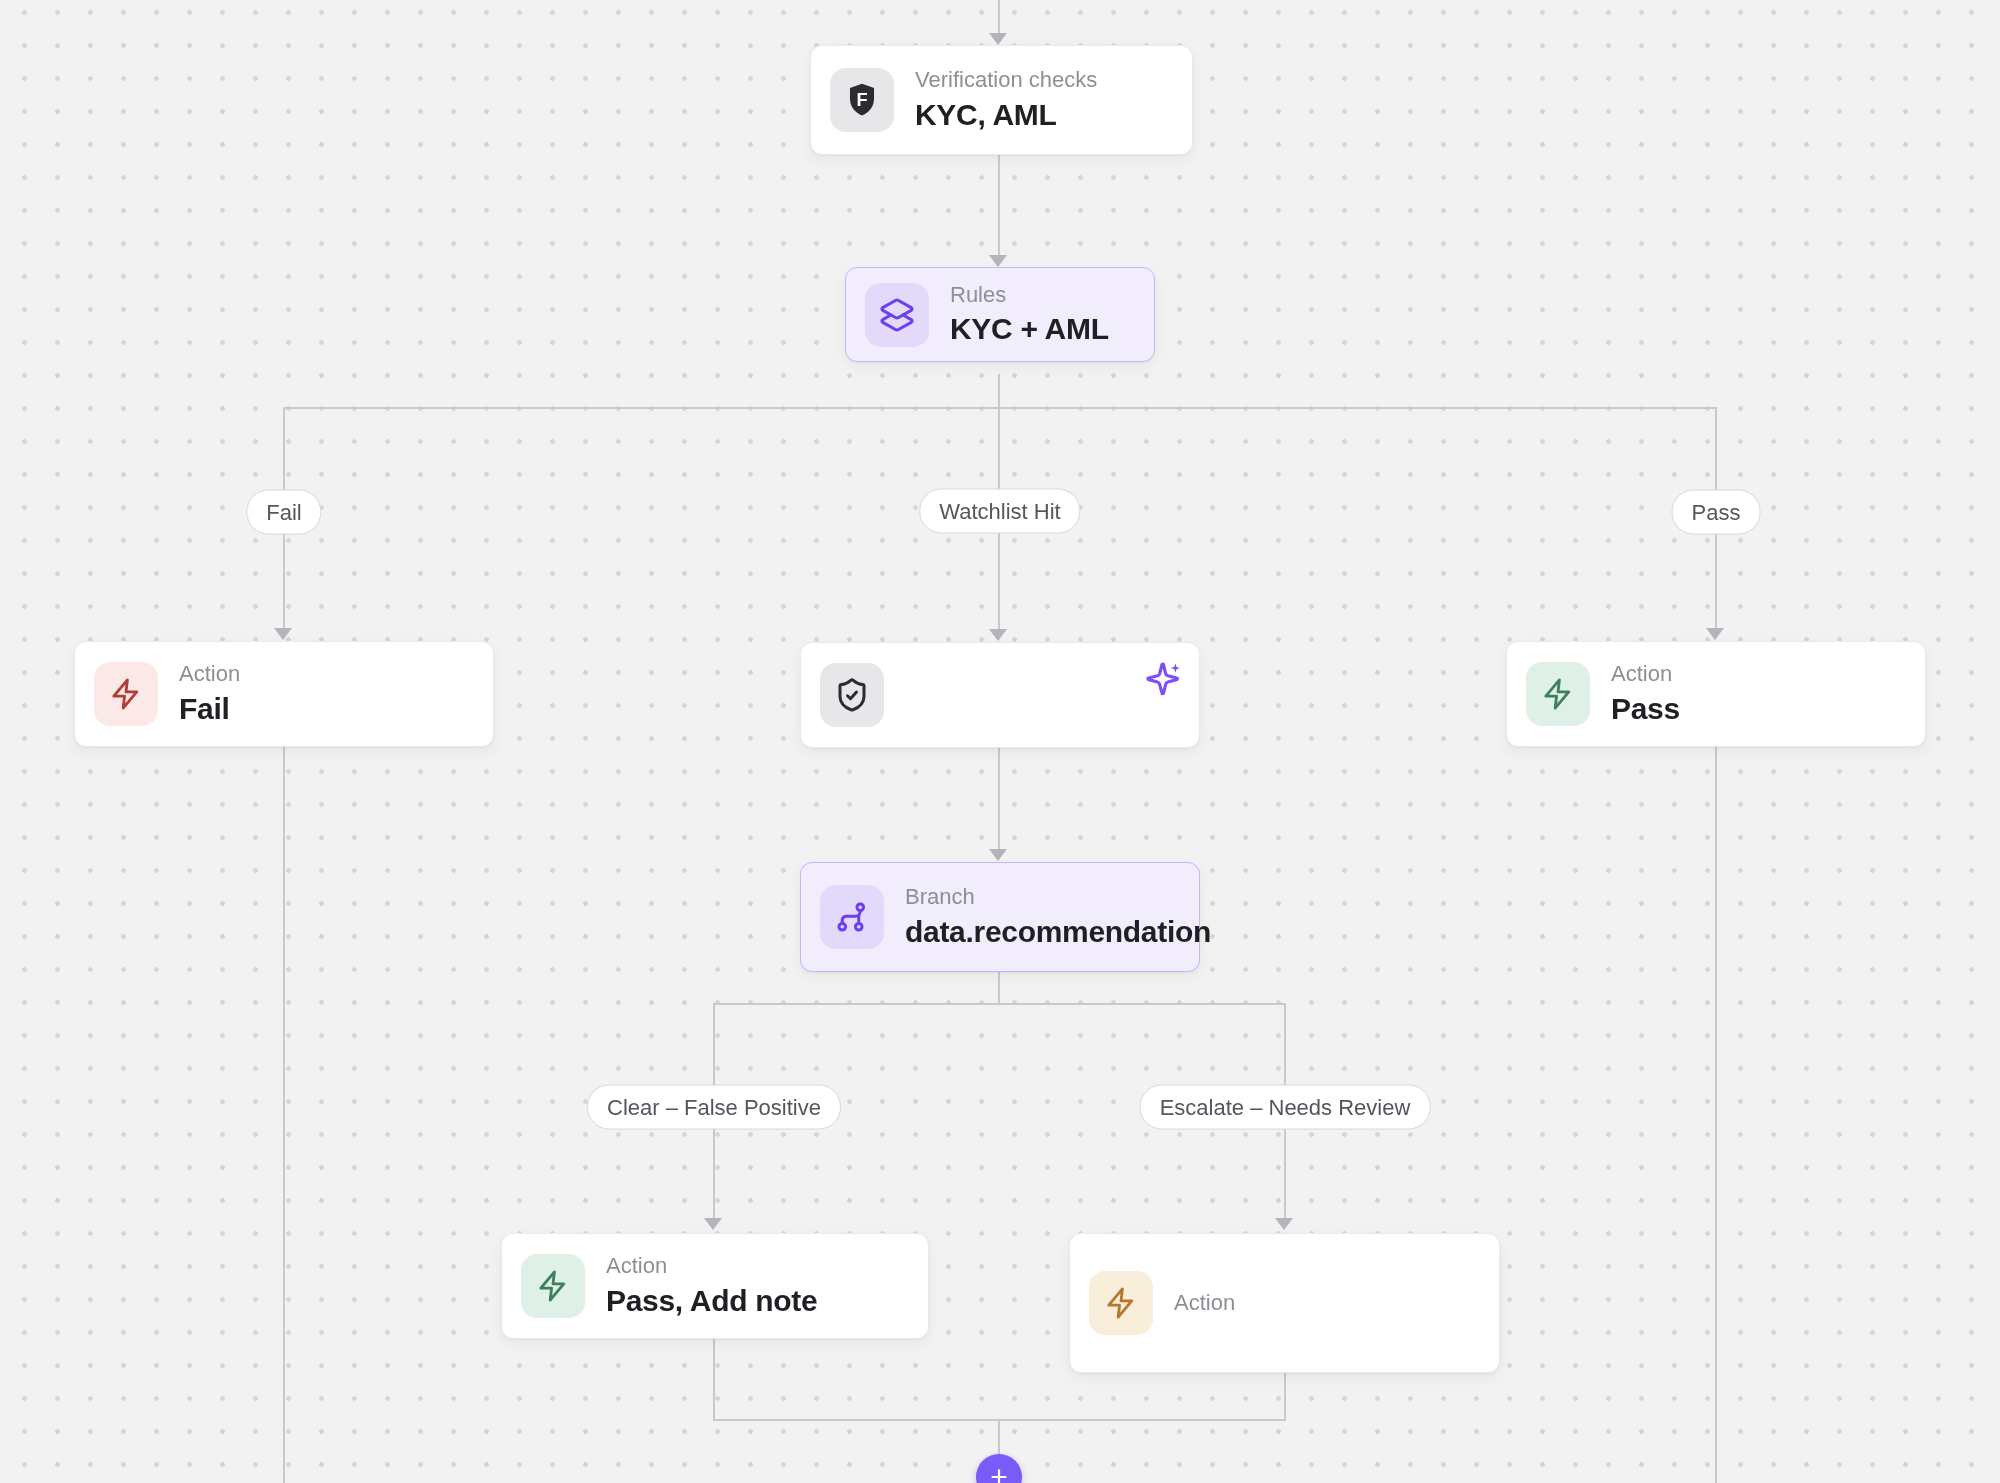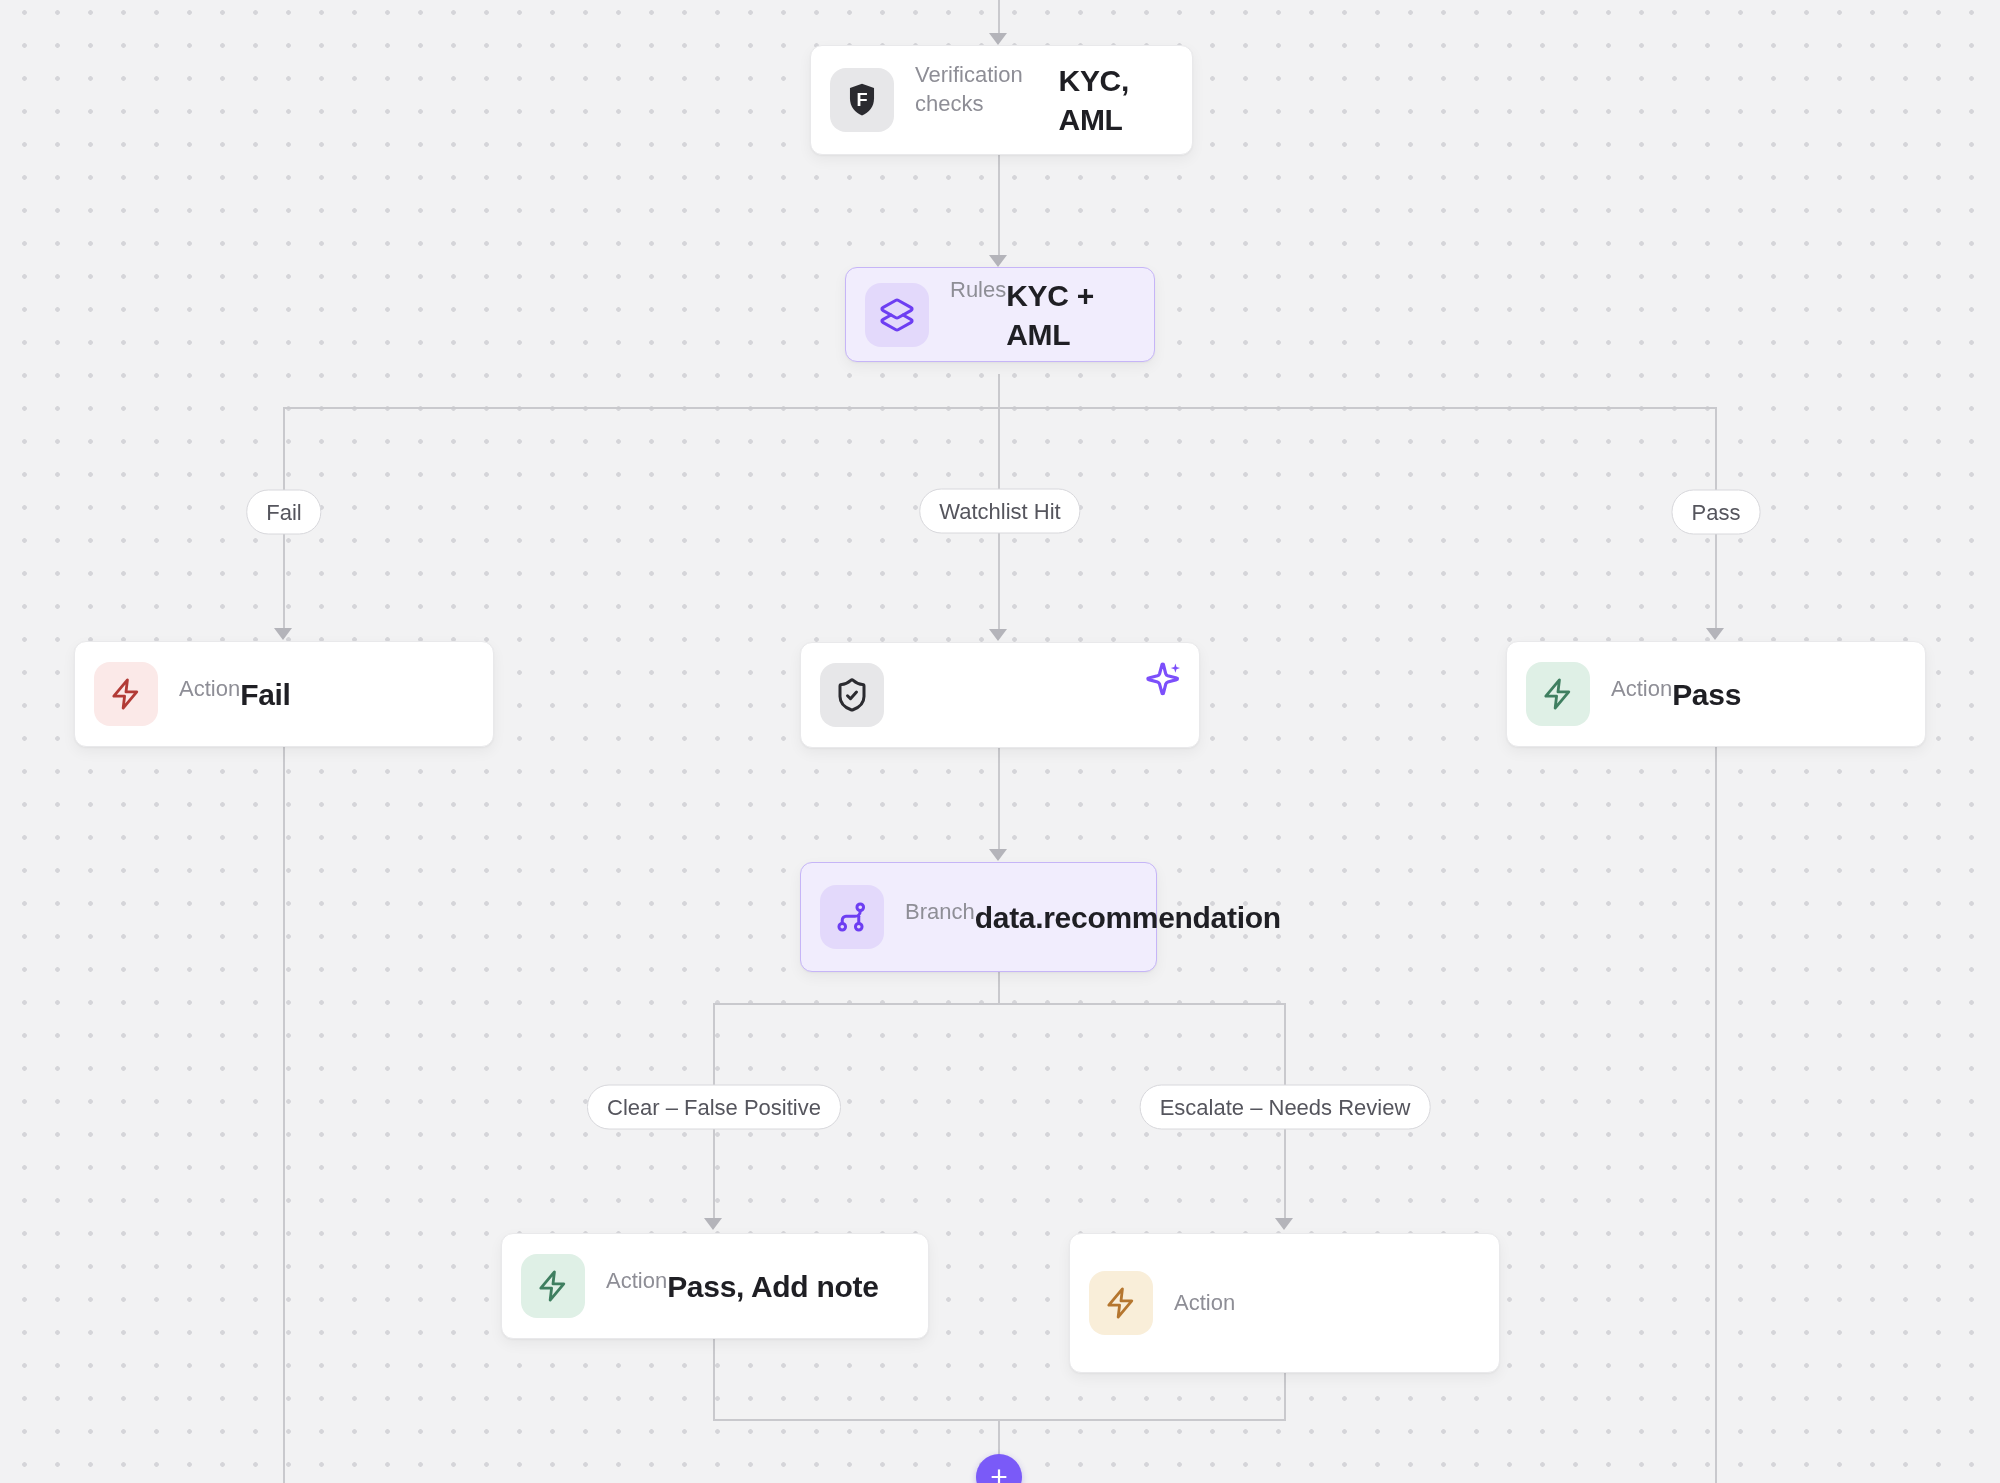--- a/index.html
+++ b/index.html
@@ -35,21 +35,21 @@
   }
   .icon-sq{
     width:64px;height:64px;border-radius:16px;flex-shrink:0;
     display:flex;align-items:center;justify-content:center;
   }
   .icon-sq.gray{background:#e7e7e9;}
   .icon-sq.violet{background:#e3d9fb;}
   .icon-sq.red{background:#fbe9e8;}
   .icon-sq.green{background:#dff0e6;}
   .icon-sq.amber{background:#f9eed9;}
-  .txt{display:flex;flex-direction:row;justify-content:center;}
+  .txt{display:flex;flex-direction:column;justify-content:center;}
   .node-label{font-size:22px;line-height:1.3;color:#8e8e96;}
   .node-value{font-size:30px;line-height:1.3;font-weight:700;color:#1f1f24;letter-spacing:-0.3px;}
   .pill{
     position:absolute;z-index:5;transform:translate(-50%,-50%);
     display:flex;align-items:center;white-space:nowrap;
     height:43px;padding:0 19px;border-radius:22px;
     background:#ffffff;border:1.5px solid #d8d8dc;
     font-size:22px;color:#55555d;
     cursor:pointer;
   }
@@ -170,21 +170,21 @@
     <svg width="34" height="34" viewBox="0 0 24 24" fill="none" stroke="#3f7f60" stroke-width="2" stroke-linecap="round" stroke-linejoin="round">
       <path d="M13 2 3.4 13.5 H11 l-1 8.5 9.6-11.5 H12 l1-8.5z"></path>
     </svg>
   </div>
   <div class="txt">
     <div class="node-label">Action</div>
     <div class="node-value">Pass</div>
   </div>
 </div>
 
-<div class="card purple" style="left:800px;top:862px;width:357px;height:110px">
+<div class="card purple" style="left:800px;top:862px;width:400px;height:110px">
   <div class="icon-sq violet">
     <svg width="36" height="36" viewBox="0 0 24 24" fill="none" stroke="#6d3ef2" stroke-width="2" stroke-linecap="round" stroke-linejoin="round">
       <circle cx="5.5" cy="18.5" r="2.2"></circle>
       <circle cx="16.5" cy="18.5" r="2.2"></circle>
       <circle cx="17.5" cy="5.5" r="2.2"></circle>
       <path d="M5.5 16.3 V14 a2.5 2.5 0 0 1 2.5-2.5 H14 a3.5 3.4 0 0 0 3.5-3.4 V7.7"></path>
       <path d="M16.5 16.3 V11.5"></path>
     </svg>
   </div>
   <div class="txt">

